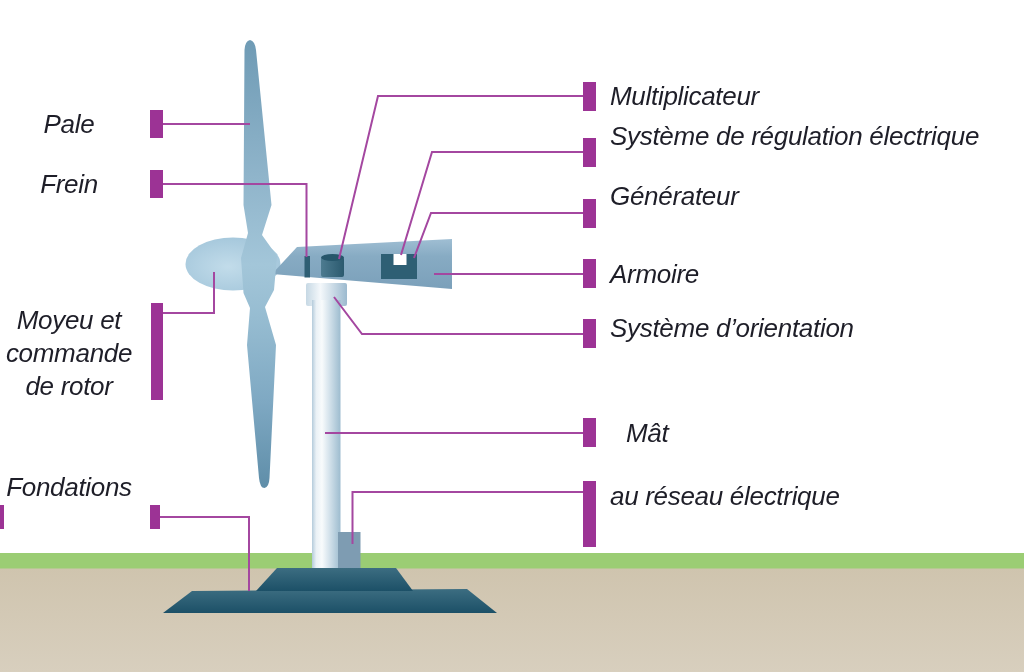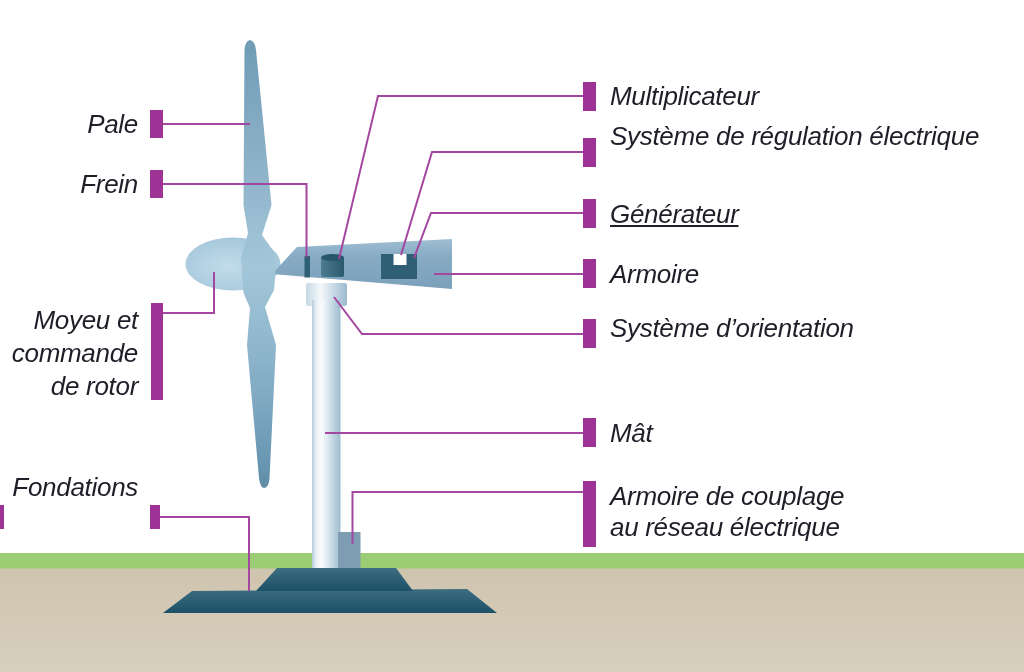--- a/index.html
+++ b/index.html
@@ -1,21 +1,21 @@
 <!DOCTYPE html>
 <html style="--accent: #9c3395; --accent-line: #a447a0; --text: #1e1e28; --grass: #9bcd74; --soil: #d0c5b0; --foundation: #2e5f74; --turbine-blue: #86abc3; --component-teal: #2e5f74; --cabinet-gray-blue: #7e9cb2;"><head>
 <meta charset="utf-8">
 <style>
   html,body{margin:0;padding:0;background:#ffffff;}
   #stage{position:relative;width:1024px;height:672px;background:#ffffff;overflow:hidden;
          font-family:"Liberation Sans",sans-serif;}
   #art{position:absolute;left:0;top:0;}
   .lbl{position:absolute;font:italic 26px/32px "Liberation Sans",sans-serif;
        color:var(--text,#1e1e28);letter-spacing:-0.3px;white-space:nowrap;}
-  .lbl.left{left:0;width:138px;text-align:right;}
+  .lbl.left{left:0;width:138px;text-align:center;}
   .lbl.right{left:610px;}
   .multi{line-height:33px;}
   .multi2{line-height:31px;}
   .bar{position:absolute;width:13px;background:var(--accent,#9c3395);}
 </style>
 </head>
 <body>
 
 <div id="stage">
 
@@ -119,22 +119,21 @@
   <div class="lbl left" style="top:168px;">Frein</div>
   <div class="lbl left multi" style="top:304px;">
     <div>Moyeu et</div>
     <div>commande</div>
     <div>de rotor</div>
   </div>
   <div class="lbl left" style="top:471px;">Fondations</div>
 
   <div class="lbl right" style="top:80px;">Multiplicateur</div>
   <div class="lbl right" style="top:120px;">Système de régulation électrique</div>
-  <div class="lbl right" style="top:198px;text-decoration:underline;">Générateur</div>
+  <div class="lbl right" style="top:180px;">Générateur</div>
   <div class="lbl right" style="top:258px;">Armoire</div>
   <div class="lbl right" style="top:312px;">Système d’orientation</div>
-  <div class="lbl right" style="top:417px;">Mât</div>
+  <div class="lbl right" style="top:417px;margin-left:16px;">Mât</div>
   <div class="lbl right multi2" style="top:481px;">
-    <div>Armoire de couplage</div>
     <div>au réseau électrique</div>
   </div>
 
 </div>
 
 </body></html>

